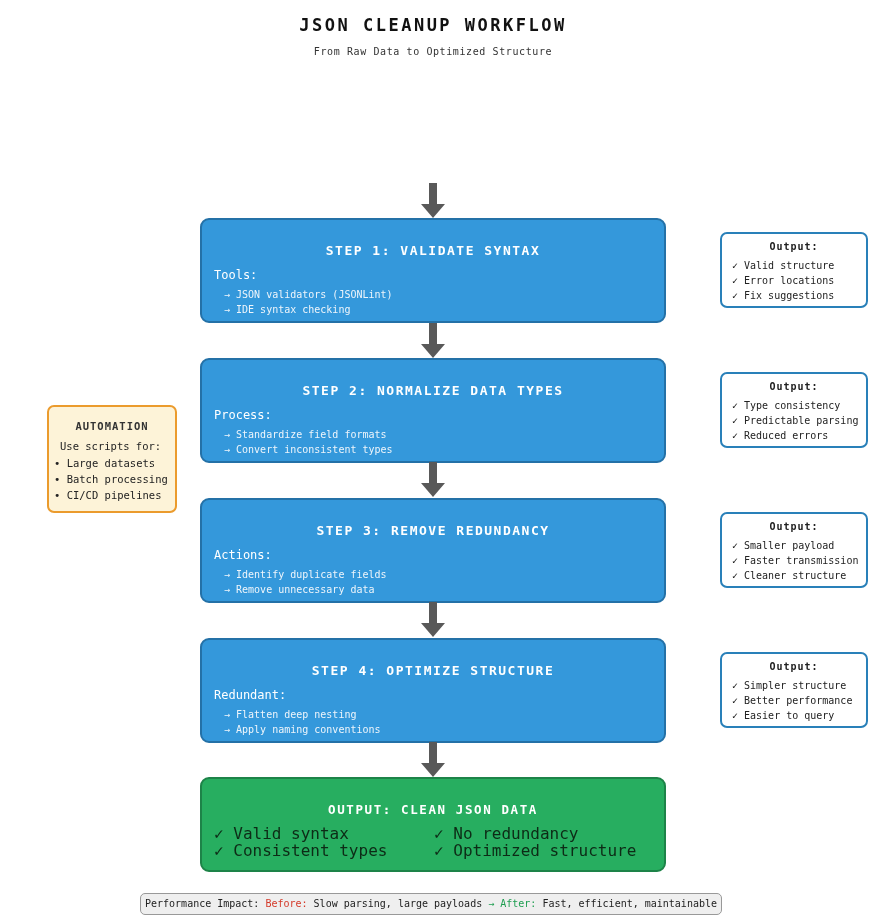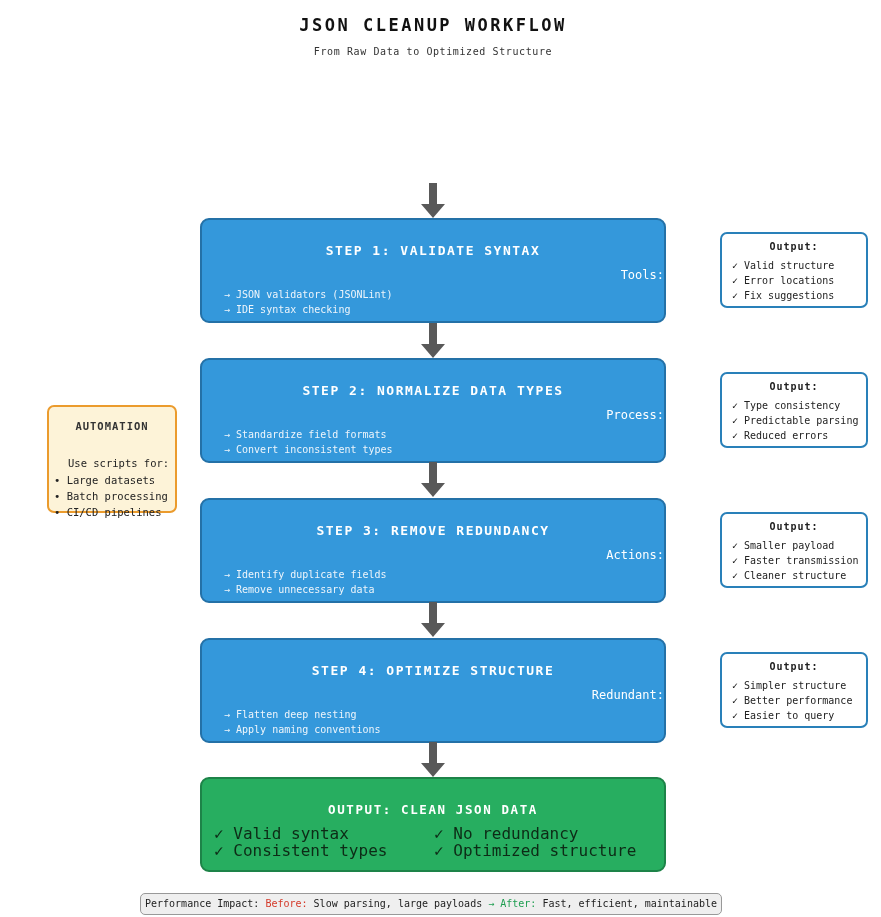--- a/index.html
+++ b/index.html
@@ -21,38 +21,38 @@
   .step-box  { height:105px; background:#3498db; border:2px solid #2471a7; padding-top:23px; }
   .final-box { top:777px; height:95px; background:#27ae60; border:2px solid #1d8348; padding-top:23px; }
   .box-title  { text-align:center; font-size:12.5px; font-weight:bold; letter-spacing:1.6px; color:#fff; }
   .step-title { text-align:center; font-size:13px;   font-weight:bold; letter-spacing:1.5px; color:#fff; }
   .two-cols { display:flex; margin-top:8px; }
   .col-a { flex:0 0 290px; padding-left:12px; }
   .col-b { flex:1; }
   .final-box .col-a { flex:0 0 232px; }
   .input-item { font-size:11.5px; line-height:18px; color:#161616; }
   .final-item { font-size:16px;   line-height:17px; color:#0d2b16; }
-  .step-label { margin-top:10px; padding-left:12px; font-size:12px; color:#ffffff;text-align:right; }
+  .step-label { margin-top:10px; padding-left:12px; font-size:12px; color:#ffffff; }
   .step-items { margin-top:5px; }
   .step-item  { padding-left:22px; font-size:10px; line-height:15px; color:#eef5fb; }
   .flow-arrow { position:absolute; left:420px; width:26px; height:35px; display:flex; flex-direction:column; align-items:center; }
   .arrow-stem { width:8px; height:21px; background:#595959; }
   .arrow-head { width:0; height:0; border-left:12px solid transparent; border-right:12px solid transparent; border-top:14px solid #595959; }
   .side-output {
     position:absolute; left:680px; width:148px; height:76px;
     background:#ffffff; border:2px solid #2980b9; border-radius:7px; padding-top:7px;margin-left:40px;
   }
   .side-title { text-align:center; font-size:10px; font-weight:bold; letter-spacing:1px; color:#222; margin-bottom:6px; }
   .side-item  { padding-left:10px; font-size:10px; line-height:15px; color:#222; }
   .automation-box {
     position:absolute; left:47px; top:405px; width:130px; height:108px;
     background:#fdf3d8; border:2px solid #eb9b2d; border-radius:7px; padding-top:13px;
   }
   .automation-title { text-align:center; font-size:10.5px; font-weight:bold; letter-spacing:1px; color:#333; }
-  .automation-intro { margin-top:25px; padding-left:19px; font-size:10.5px; color:#222; }
+  .automation-intro { margin-top:8px; padding-left:11px; font-size:10.5px; color:#222; }
   .automation-items { margin-top:3px; }
   .automation-item  { padding-left:5px; font-size:10.5px; line-height:16px; color:#222; }
   .footer-bar {
     position:absolute; left:140px; top:893px; width:582px; height:22px;
     background:#efefef; border:1px solid #999; border-radius:5px;
     text-align:center; line-height:19px; font-size:10px; color:#222; white-space:pre;
   }
   .seg-before { color:#d43a2a; }
   .seg-after  { color:#1e9e50; }
 </style>

